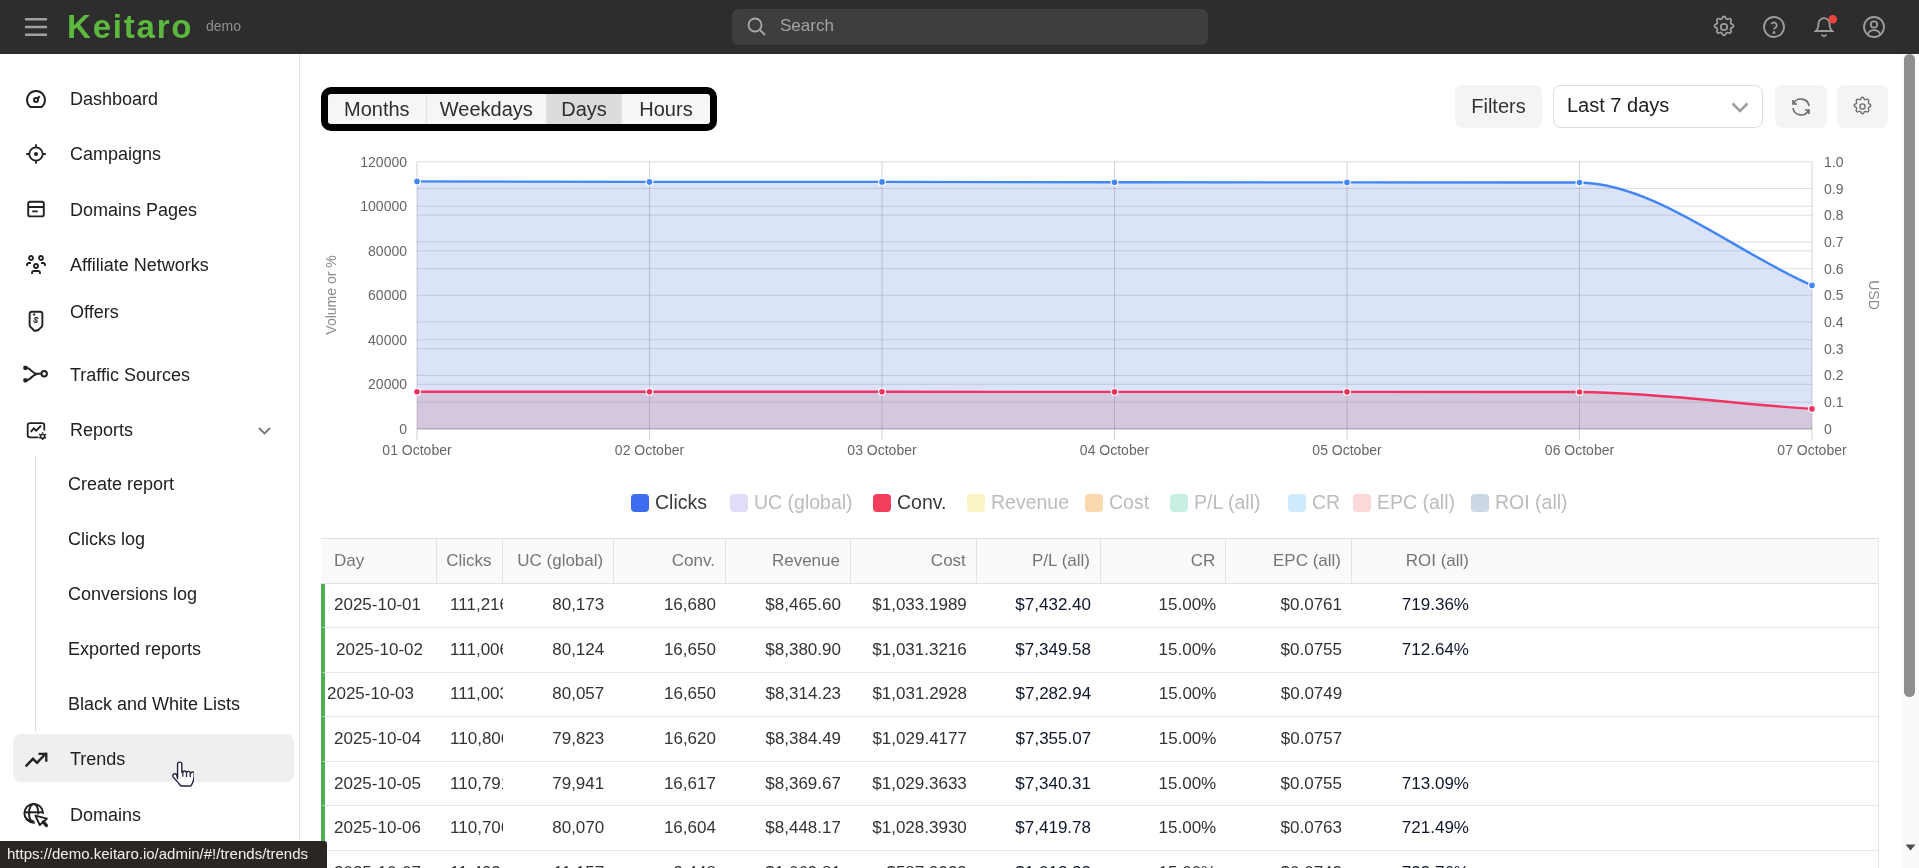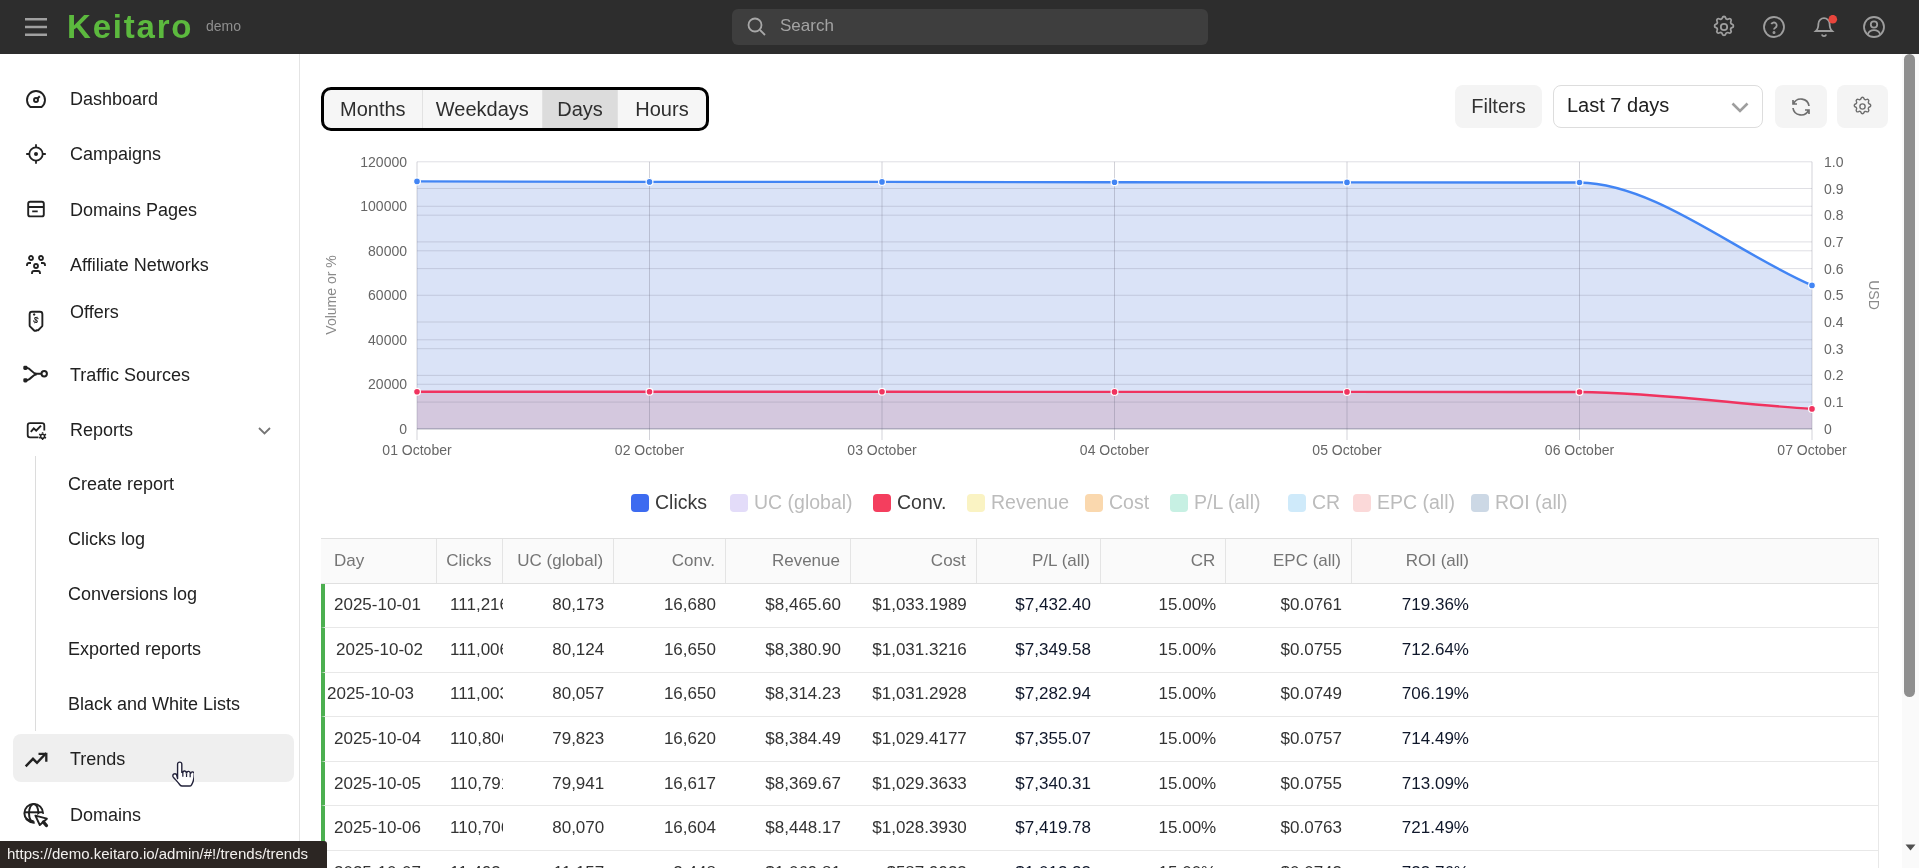--- a/index.html
+++ b/index.html
@@ -19,21 +19,21 @@
 .mitem { position:absolute; left:70px; font-size:18px; color:#212121; }
 .micon { position:absolute; left:24px; width:24px; height:24px; }
 #subline { position:absolute; left:35px; top:402px; width:1px; height:275px; background:#dcdcdc; }
 #trhl { position:absolute; left:13px; top:680px; width:281px; height:48px; background:#efefef; border-radius:8px; }
 
 
 #urltip { position:absolute; left:0; top:841px; width:327px; height:27px; background:#2c2623; border-top-right-radius:3px; z-index:40;
   color:#f3f1ef; font-size:15px; line-height:26px; padding-left:7px; }
 
 
-#tabs { position:absolute; left:321px; top:87px; height:44px; display:flex; background:#f6f6f6; border:3px solid #000000; border-radius:10px; overflow:hidden; }
+#tabs { position:absolute; left:321px; top:87px; height:44px; display:flex; background:#f6f6f6; border:7px solid #000000; border-radius:10px; overflow:hidden; }
 .tab { height:100%; display:flex; align-items:center; justify-content:center; font-size:20px; color:#2e2e2e; border-right:1px solid #e2e2e2; }
 .tab:last-child { border-right:none; }
 .tab.sel { background:#dcdcdc; }
 #fbtn { position:absolute; left:1455px; top:85px; width:87px; height:43px; background:#f4f4f4; border-radius:8px;
   font-size:20px; color:#333; display:flex; align-items:center; justify-content:center; }
 #sel { position:absolute; left:1553px; top:85px; width:210px; height:43px; background:#fff; border:1px solid #ddd; border-radius:8px; }
 #sel span { position:absolute; left:13px; top:8px; font-size:20px; color:#212121; }
 .ibtn { position:absolute; top:85px; height:43px; background:#f4f4f4; border-radius:8px; display:flex; align-items:center; justify-content:center; }
 
 
@@ -342,33 +342,31 @@
   <div class="trow">
     <div style="width:111.6px;justify-content:flex-start;padding-left:2px">2025-10-03</div>
     <div style="width:66px;justify-content:flex-start;padding-left:13.5px;padding-right:0;overflow:hidden">111,003</div>
     <div style="width:111.7px">80,057</div>
     <div style="width:111.7px">16,650</div>
     <div style="width:125.1px">$8,314.23</div>
     <div style="width:125.9px">$1,031.2928</div>
     <div class="grn" style="width:124.2px">$7,282.94</div>
     <div style="width:125.3px">15.00%</div>
     <div style="width:125.8px">$0.0749</div>
-    <div class="grn" style="width:526px;padding-right:409px">706.19%</div>
   </div>
   <div class="trow">
     <div style="width:111.6px;justify-content:flex-start;padding-left:9px">2025-10-04</div>
     <div style="width:66px;justify-content:flex-start;padding-left:13.5px;padding-right:0;overflow:hidden">110,806</div>
     <div style="width:111.7px">79,823</div>
     <div style="width:111.7px">16,620</div>
     <div style="width:125.1px">$8,384.49</div>
     <div style="width:125.9px">$1,029.4177</div>
     <div class="grn" style="width:124.2px">$7,355.07</div>
     <div style="width:125.3px">15.00%</div>
     <div style="width:125.8px">$0.0757</div>
-    <div class="grn" style="width:526px;padding-right:409px">714.49%</div>
   </div>
   <div class="trow">
     <div style="width:111.6px;justify-content:flex-start;padding-left:9px">2025-10-05</div>
     <div style="width:66px;justify-content:flex-start;padding-left:13.5px;padding-right:0;overflow:hidden">110,791</div>
     <div style="width:111.7px">79,941</div>
     <div style="width:111.7px">16,617</div>
     <div style="width:125.1px">$8,369.67</div>
     <div style="width:125.9px">$1,029.3633</div>
     <div class="grn" style="width:124.2px">$7,340.31</div>
     <div style="width:125.3px">15.00%</div>

